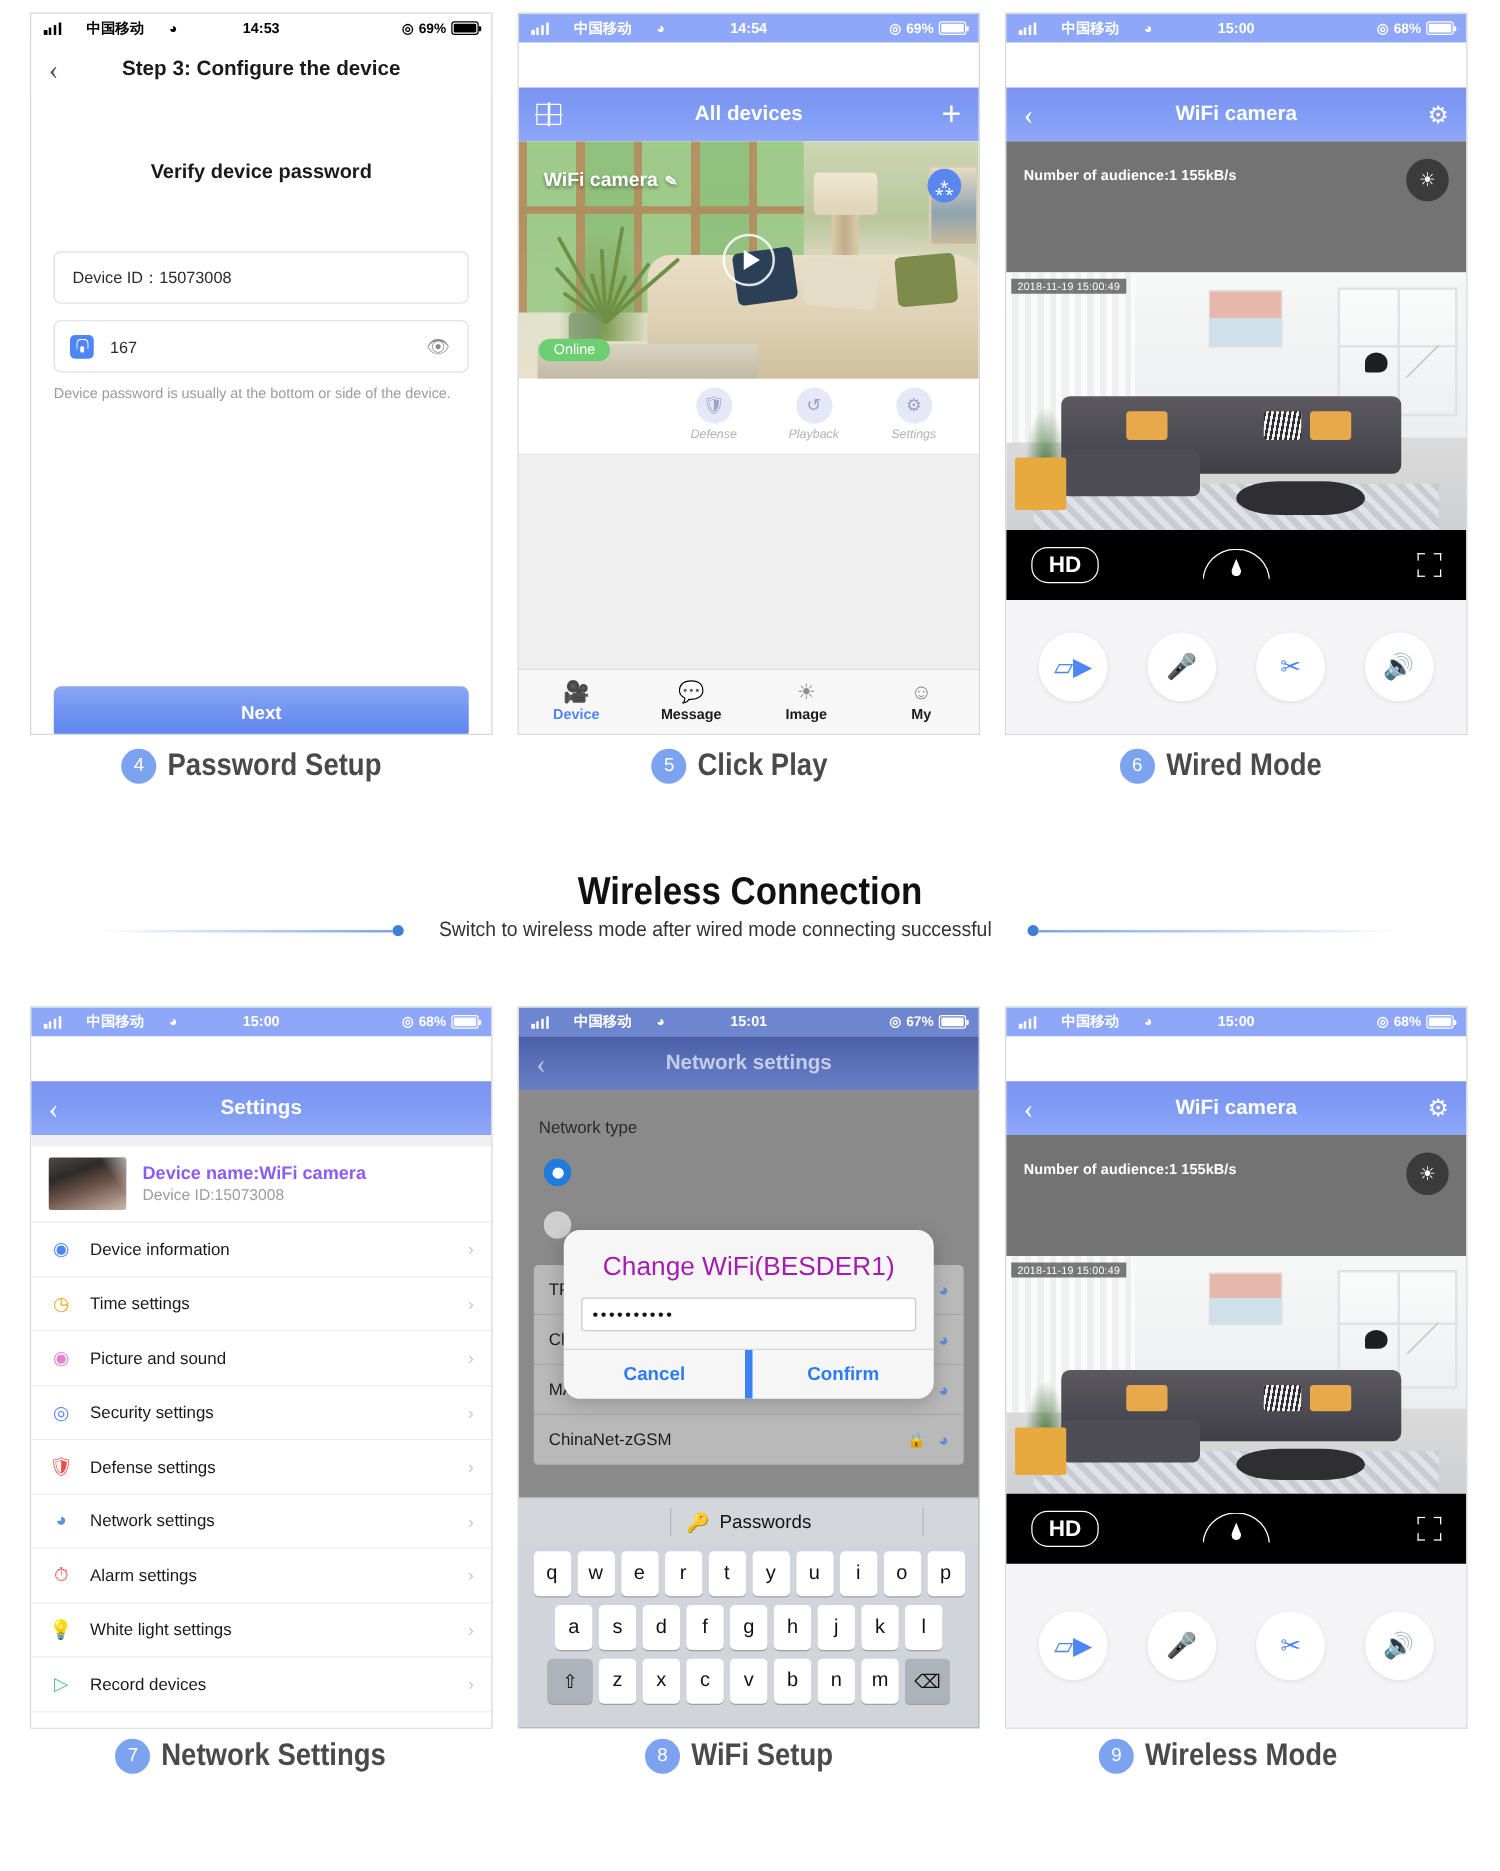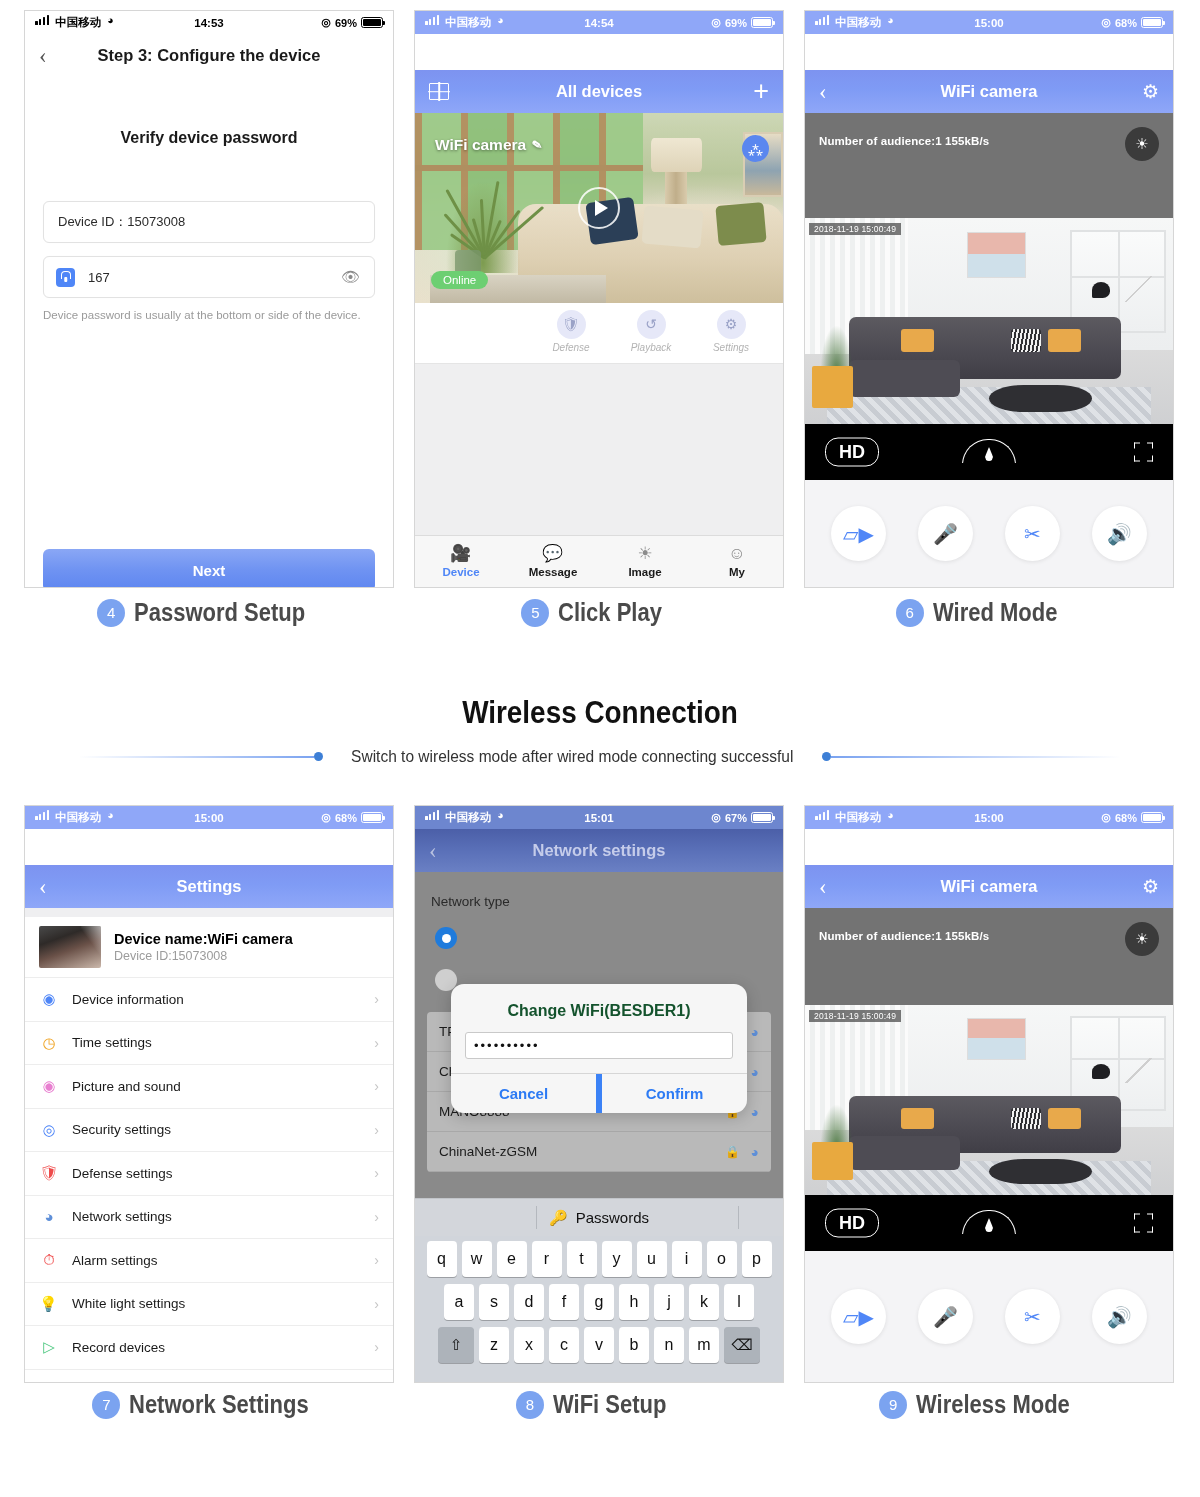--- a/index.html
+++ b/index.html
@@ -27,21 +27,21 @@
     height: 23px;
     display: flex; align-items: center;
     padding: 0 10px;
     font-size: 11.5px;
     font-weight: bold;
     position: relative;
     flex-shrink: 0;
   }
   .statusbar.light { color: #ffffff; }
   .statusbar.dark { color: #000000; }
-  .sb-left { display: flex; gap: 6px; font-family: Liberation Mono, monospace; }
+  .sb-left { display: flex; align-items: center; gap: 20px; }
   .sb-bars { display: flex; align-items: flex-end; gap: 1.3px; height: 10px; }
   .sb-bars i { width: 2.6px; background: currentColor; border-radius: .5px; display:block; }
   .sb-bars i:nth-child(1){height:4px}
   .sb-bars i:nth-child(2){height:6px}
   .sb-bars i:nth-child(3){height:8px}
   .sb-bars i:nth-child(4){height:10px}
   .sb-carrier { font-size: 11.5px; }
   .sb-wifi { font-size: 11px; }
   .sb-time {
     position: absolute; left: 0; right: 0; text-align: center;
@@ -347,21 +347,21 @@
     transform: scaleX(.88); transform-origin: left center;
     white-space: nowrap;
   }
 
   
   .wc-wrap { position: absolute; left: 0; right: 0; }
   .wc-title {
     text-align: center; font-size: 31px; font-weight: bold; color: #111;
     transform: scaleX(.9);
   }
-  .wc-sub { display: flex; align-items: center; justify-content: center; margin-top: 16px; gap: 0; }
+  .wc-sub { display: flex; align-items: center; justify-content: center; margin-top: 4px; gap: 0; }
   .wc-line-l {
     width: 235px; height: 2px;
     background: linear-gradient(90deg, rgba(123,163,240,0) 0%, #7ba3f0 100%);
   }
   .wc-line-r {
     width: 290px; height: 2px;
     background: linear-gradient(90deg, #7ba3f0 0%, rgba(123,163,240,0) 100%);
   }
   .wc-dot { width: 9px; height: 9px; border-radius: 50%; background: #3d7fd6; flex-shrink: 0; }
   .wc-text {
@@ -379,21 +379,21 @@
   .st-thumb {
     width: 62px; height: 42px; flex-shrink: 0; border-radius: 2px;
     background: linear-gradient(160deg,#4a4a4a 0%, #2e2a28 30%, #6a5148 55%, #cbb8ab 100%);
     position: relative; overflow: hidden;
   }
   .st-thumb::after {
     content:""; position:absolute; right:-4px; top:-6px; width:26px; height:34px;
     background: linear-gradient(220deg, rgba(255,255,255,.85), rgba(255,255,255,0) 60%);
     transform: rotate(14deg);
   }
-  .st-dname { font-size: 14.5px; font-weight: bold; color: #000000; }
+  .st-dname { font-size: 14.5px; font-weight: bold; color: #8b5cf6; }
   .st-did { font-size: 12.5px; color: #9c9c9c; margin-top: 2px; }
   .st-row {
     height: 43.5px; display: flex; align-items: center;
     padding: 0 14px; border-bottom: 1px solid #ededed;
     gap: 13px; position: relative;
   }
   .st-ic {
     width: 20px; height: 20px; flex-shrink: 0;
     display: flex; align-items: center; justify-content: center;
     font-size: 15px;
@@ -428,22 +428,22 @@
   }
   .ws-item .sp { margin-left: auto; display: flex; align-items: center; gap: 10px; }
   .ws-lock { color: #2f6fe0; font-size: 12px; }
   .ws-wifi { color: #5e8fd8; font-size: 14px; }
   .ws-dialog {
     position: absolute; left: 36px; right: 36px; top: 112px;
     background: #f6f6f6; border-radius: 13px; overflow: hidden;
     box-shadow: 0 4px 16px rgba(0,0,0,.2); z-index: 5;
   }
   .ws-dtitle {
-    text-align: center; font-size: 16px; font-weight: bold;
-    color: #14532d; padding: 18px 10px 12px;
+    text-align: center; font-size: 21px; font-weight: normal;
+    color: #a21caf; padding: 18px 10px 12px;
   }
   .ws-dinput {
     margin: 0 14px 14px; height: 27px; background: #fff;
     border: 1px solid #c9c9c9; border-radius: 3px;
     display: flex; align-items: center; padding: 0 8px;
     font-size: 13px; letter-spacing: 2px; color: #111;
   }
   .ws-dbtns { display: flex; border-top: 1px solid #d6d6d6; }
   .ws-dbtn {
     flex: 1; text-align: center; padding: 11px 0;

